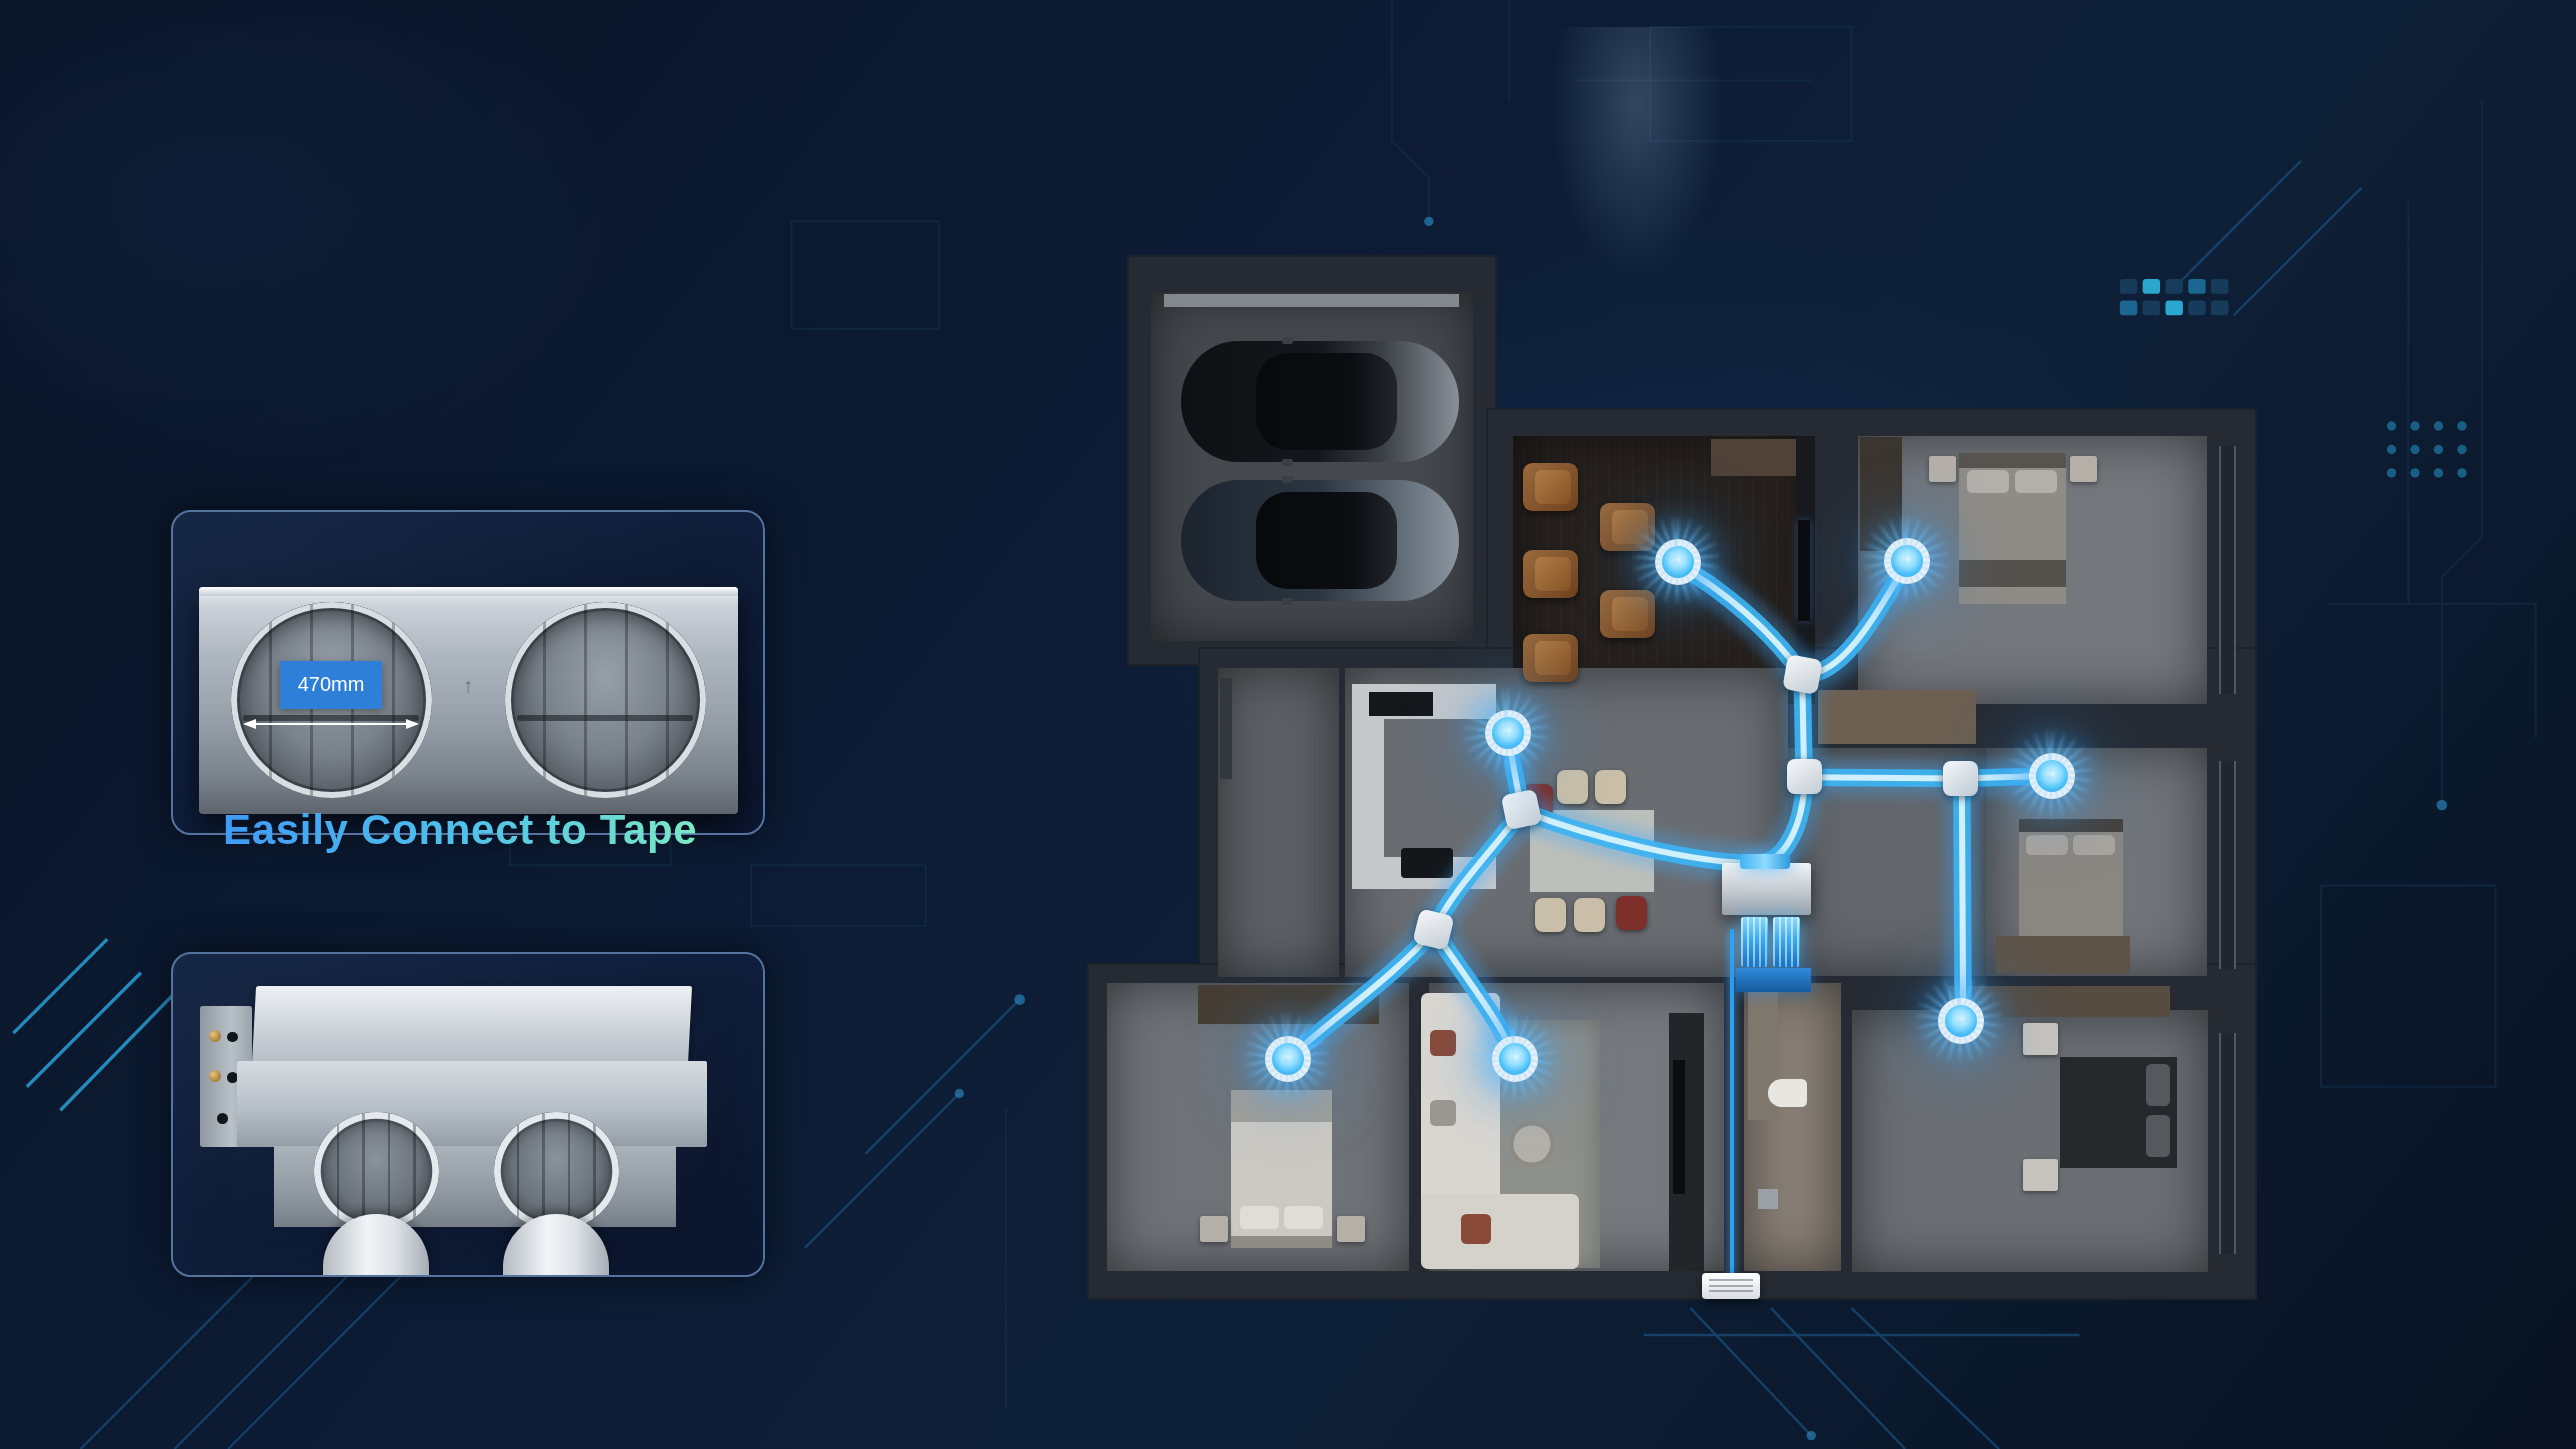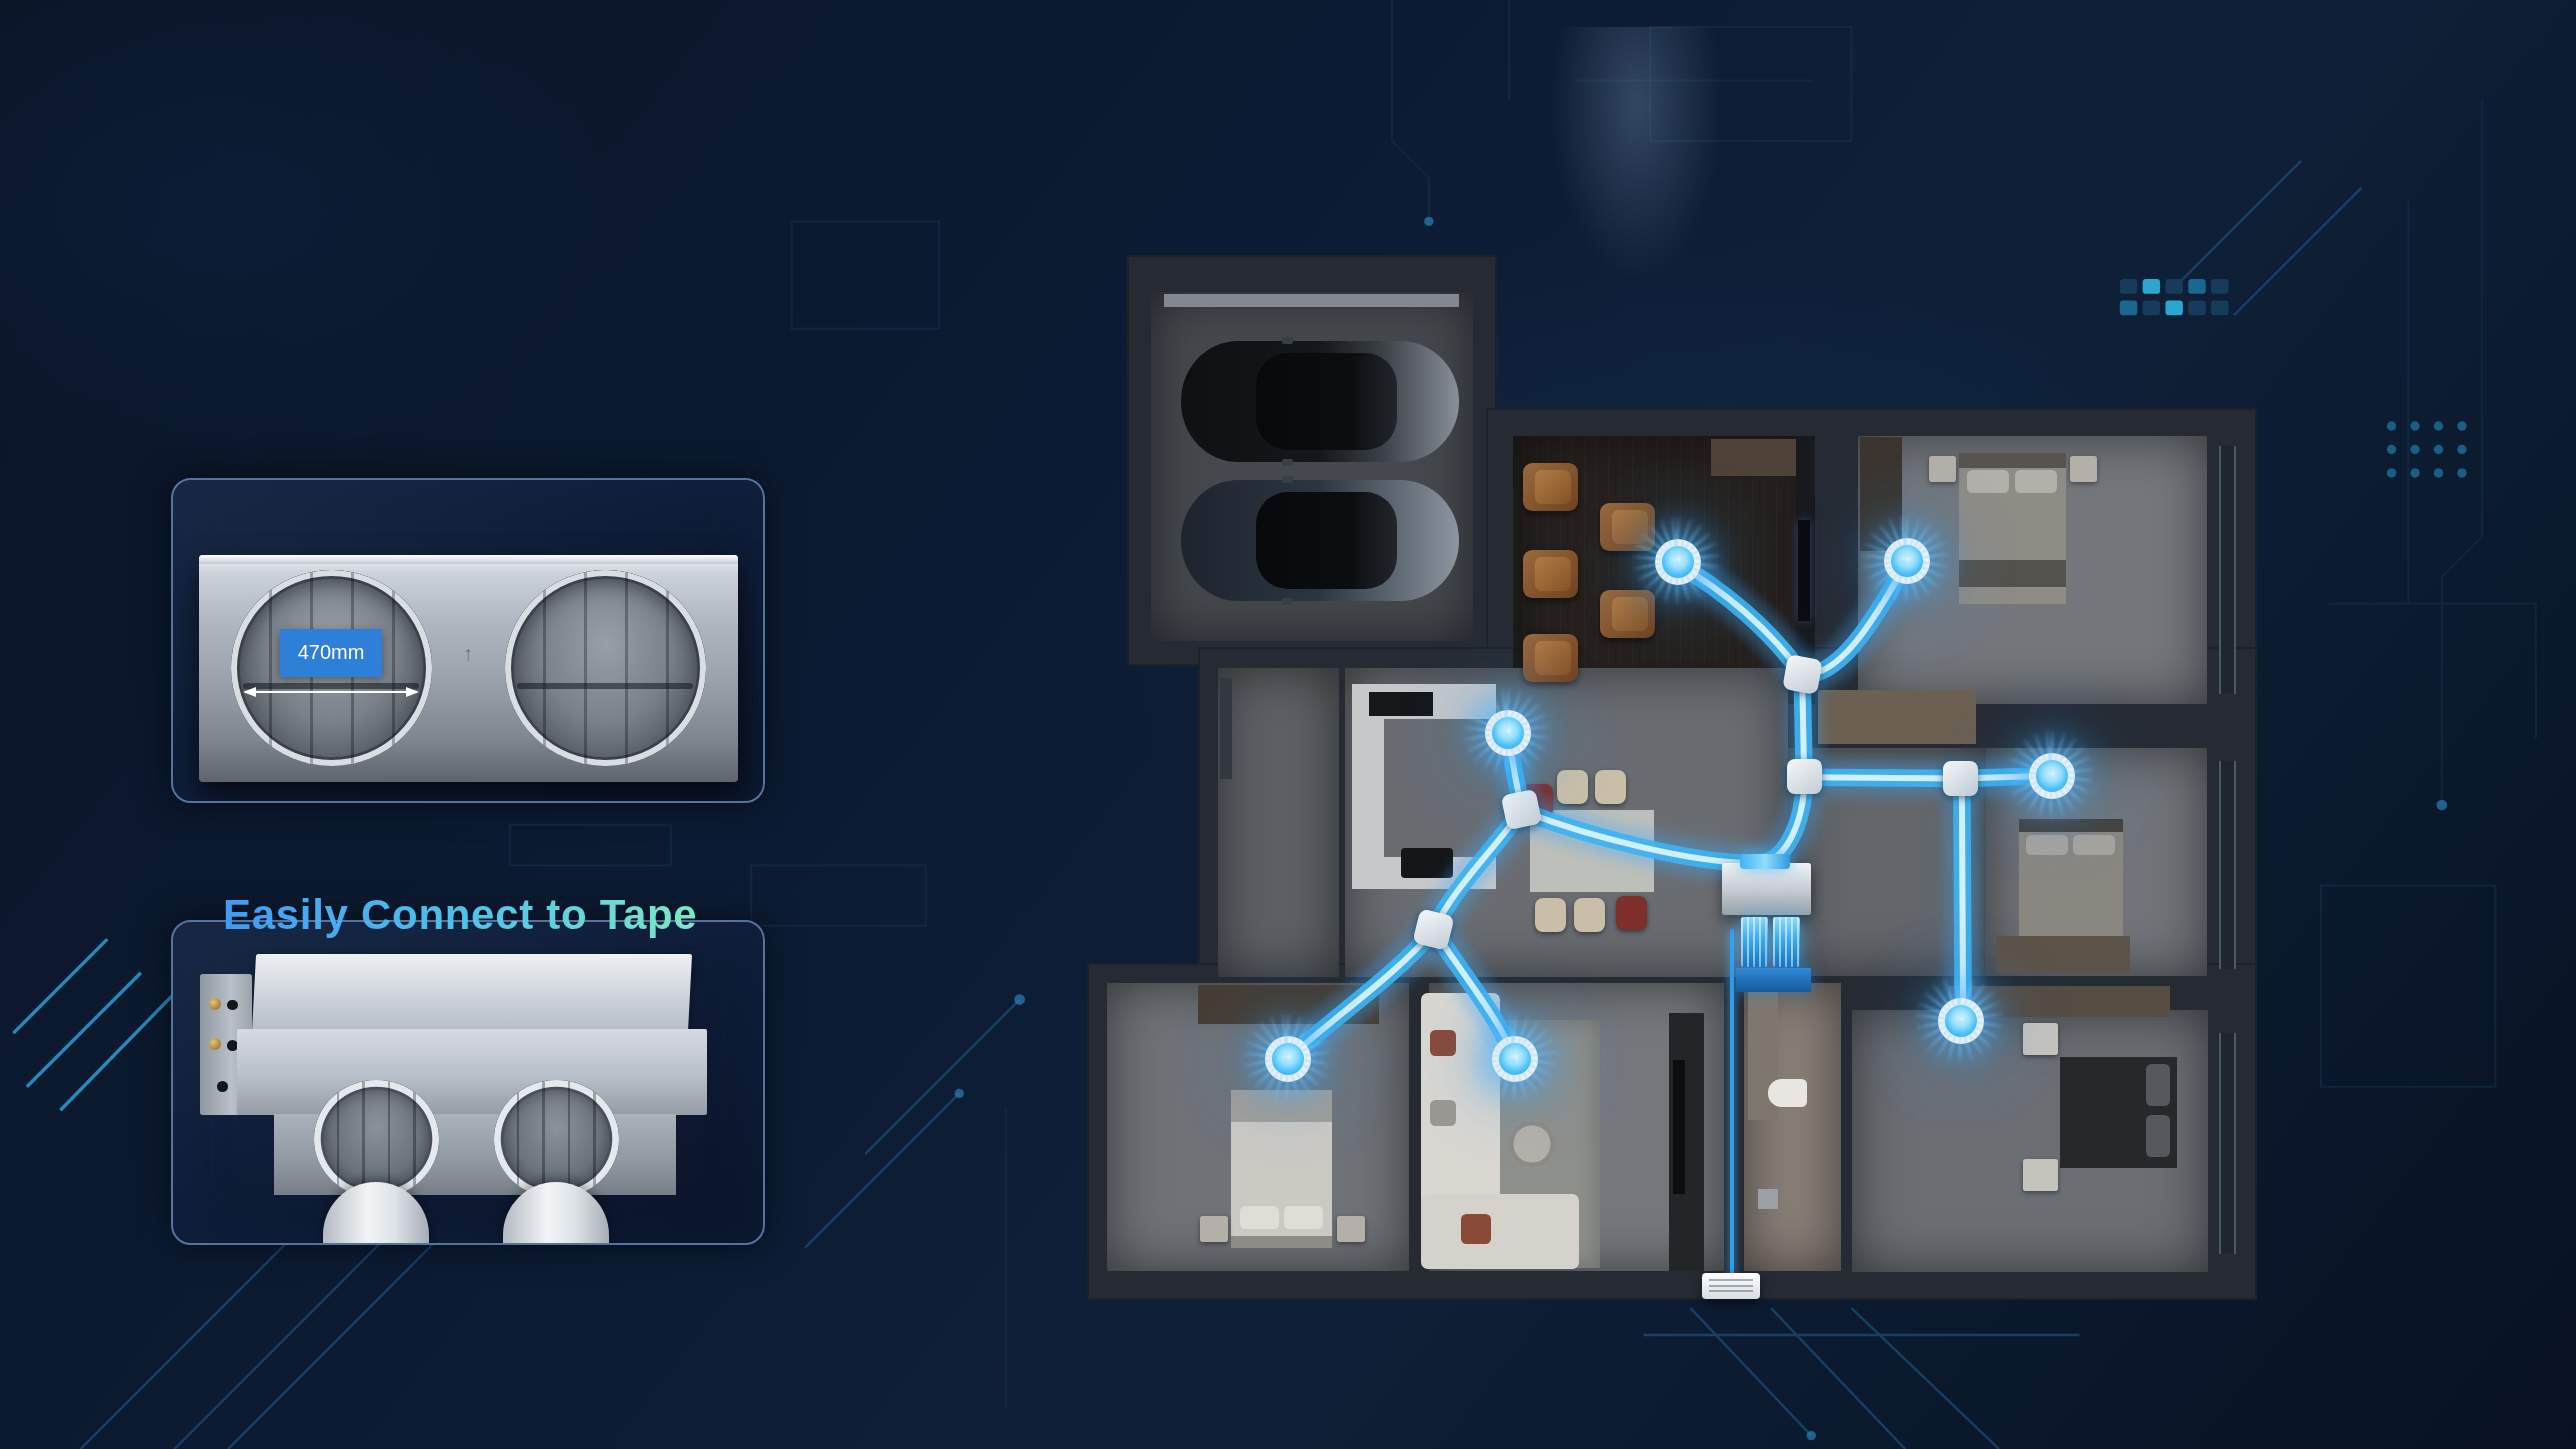--- a/index.html
+++ b/index.html
@@ -16,21 +16,21 @@
 
   
   .feature-title{position:absolute;font-size:42px;font-weight:700;letter-spacing:0.7px;
     background:linear-gradient(90deg,#3f9bf7 0%,#4fc3ea 52%,#7ce9c4 100%);
     -webkit-background-clip:text;background-clip:text;color:transparent;white-space:nowrap;z-index:6;}
 
   
   .card{position:absolute;left:171px;width:590px;height:321px;border-radius:20px;
     border:2px solid #54749f;overflow:hidden;z-index:5;
     background:linear-gradient(155deg,#1a2a46 0%,#101d38 45%,#0a1428 100%);
-    box-shadow:0 0 34px rgba(0,0,0,.55), inset 0 0 54px rgba(15,35,70,.45);}
+    box-shadow:0 0 34px rgba(0,0,0,.55), inset 0 0 54px rgba(15,35,70,.45);margin-top:32px;}
 
   
   .unit-front{position:absolute;left:25.5px;right:25.5px;top:75px;height:227px;border-radius:4px;
     background:linear-gradient(180deg,#f0f3f6 0%,#ccd2d9 8%,#aeb6bf 30%,#9aa2ac 55%,#7d858f 82%,#5d646c 100%);
     box-shadow:0 13.4px 30px rgba(0,0,0,.6);}
   .unit-front::before{content:"";position:absolute;left:0;right:0;top:0;height:9.4px;border-radius:4px 4px 0 0;
     background:linear-gradient(180deg,#ffffff,#c4cbd2);}
   .porthole{position:absolute;top:14.8px;width:201px;height:196px;border-radius:50%;overflow:hidden;
     background:radial-gradient(ellipse at 50% 38%,#979fa8 0%,#79818a 45%,#555c63 72%,#32373d 100%);
     box-shadow:inset 0 0 0 6px #d9dee3, inset 0 0 0 8.7px #3a4148, inset 0 10.7px 23px rgba(0,0,0,.55);}
@@ -211,21 +211,21 @@
         <div class="dim-arrow"></div>
       </div>
       <div class="porthole" style="right:32px;">
         <div class="slats"></div>
         <div class="seam"></div>
       </div>
       <div class="unit-mark">↑</div>
     </div>
   </div>
 
-  <div class="feature-title" style="left:223px;top:891px;">Easily Connect to Tape</div>
+  <div class="feature-title" style="left:223px;top:806px;">Easily Connect to Tape</div>
 
   <div class="card" style="top:920px;">
     <div class="u2-top"></div>
     <div class="u2-side">
       <div class="u2-pipe" style="left:9.4px;top:24px;"></div>
       <div class="u2-pipe" style="left:9.4px;top:64px;"></div>
       <div class="u2-knob" style="left:27px;top:25.5px;"></div>
       <div class="u2-knob" style="left:27px;top:66px;"></div>
       <div class="u2-knob" style="left:17.4px;top:107px;"></div>
     </div>

